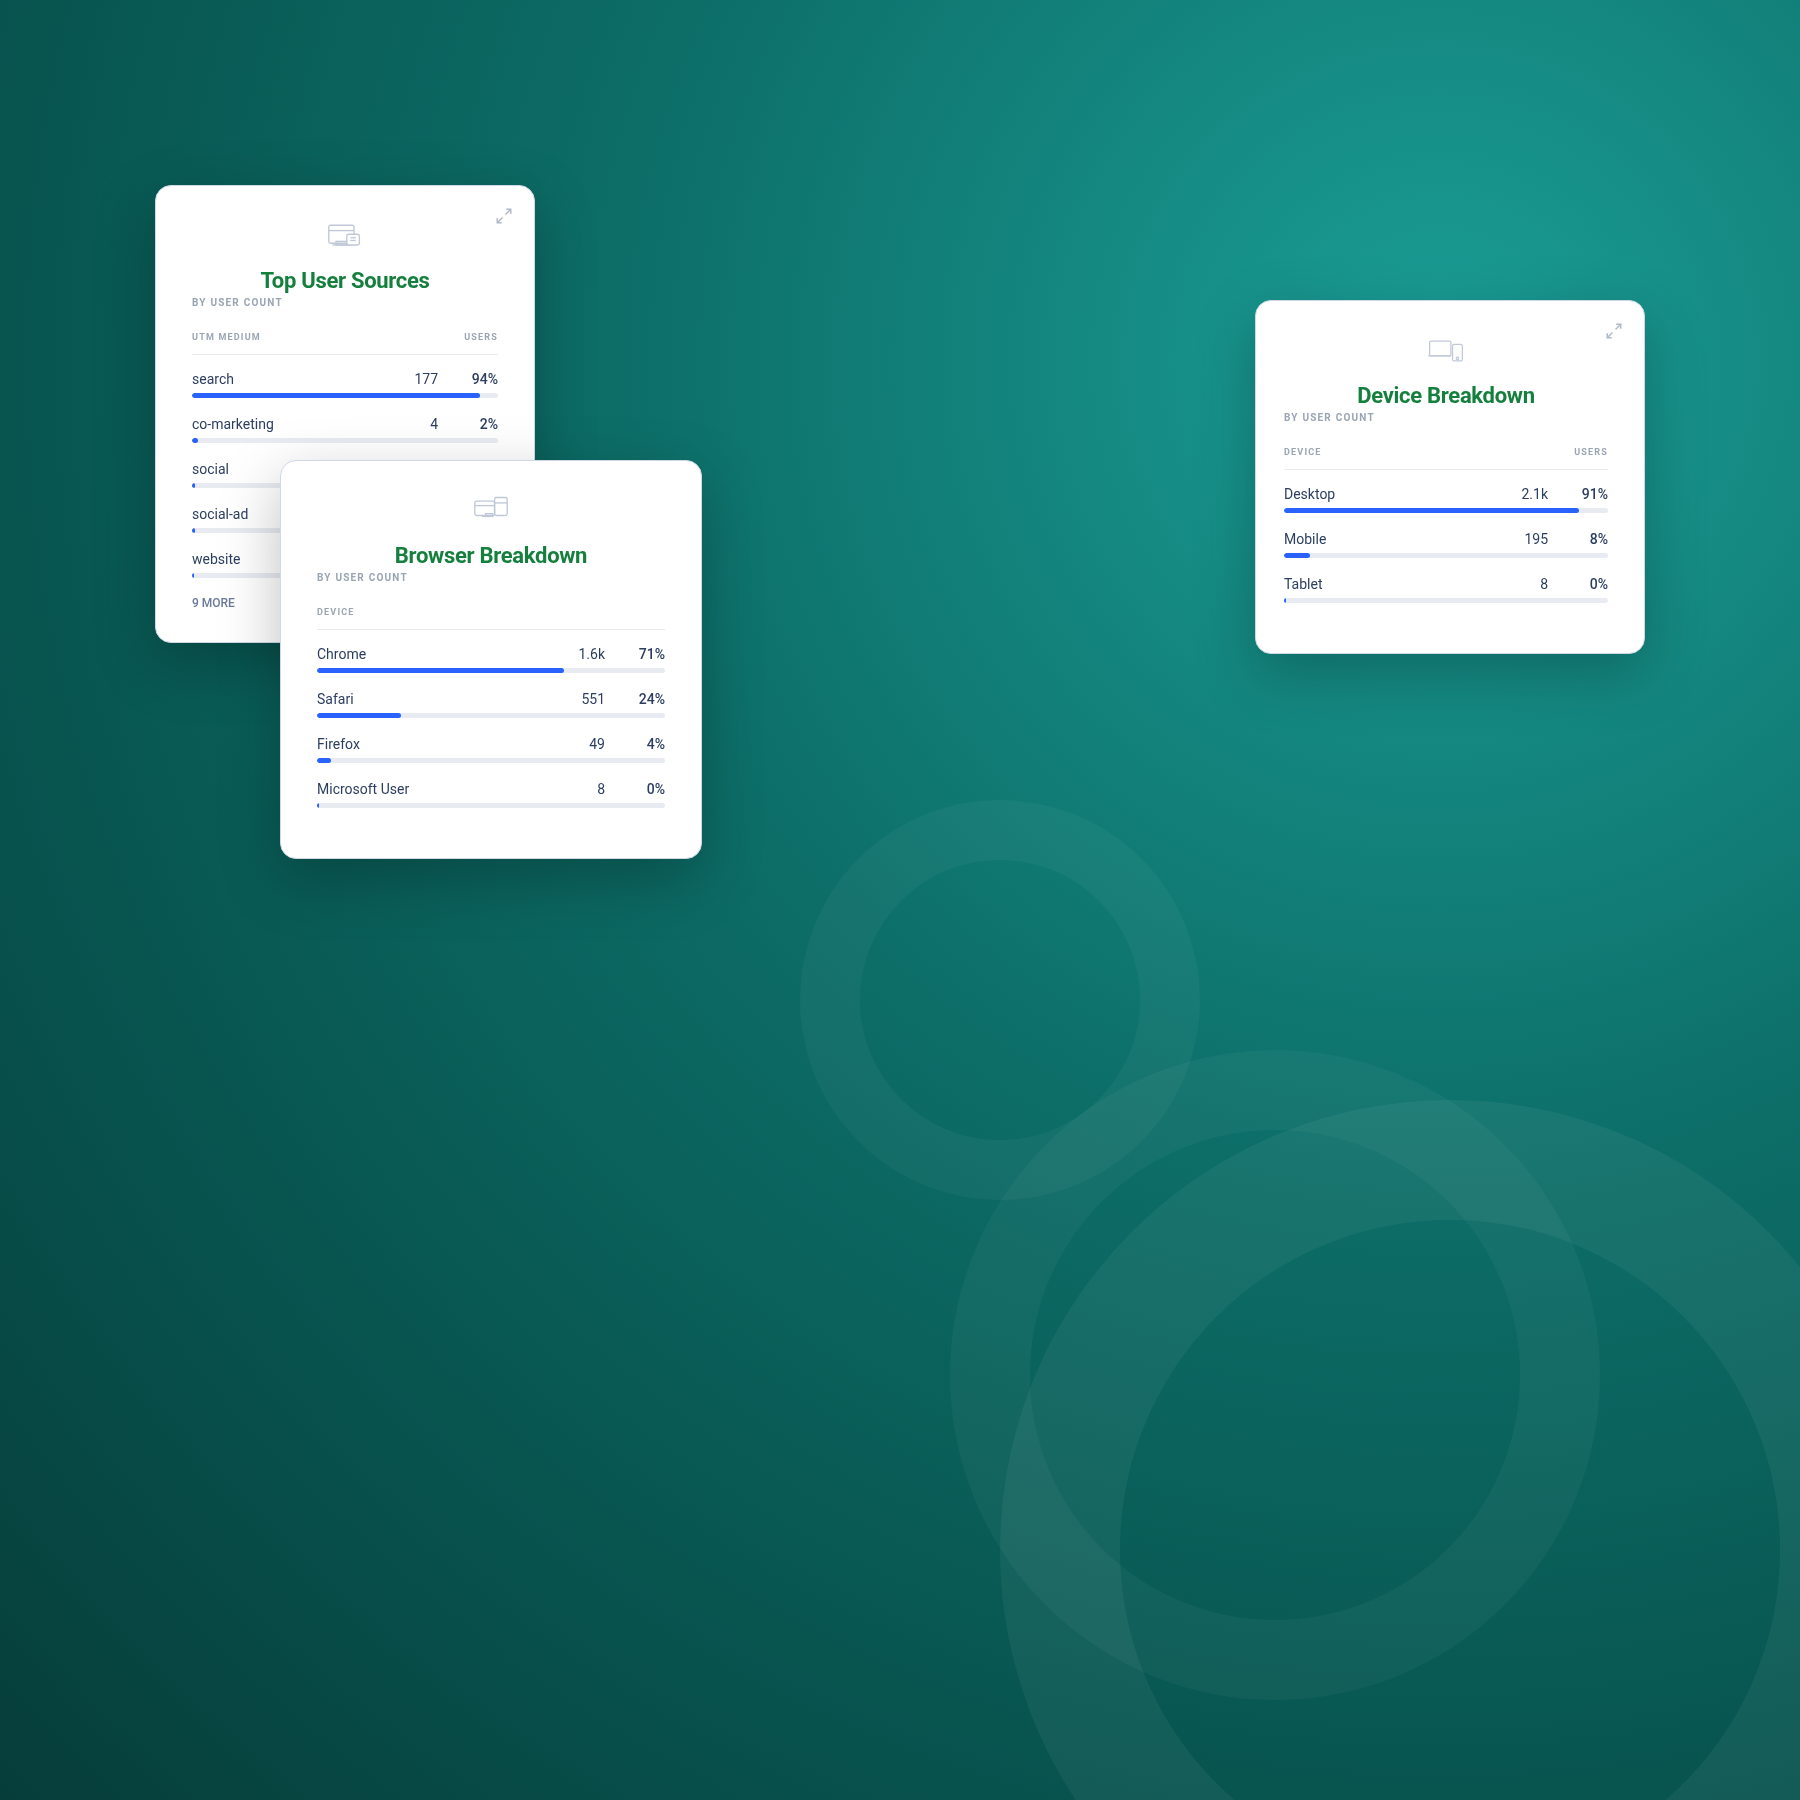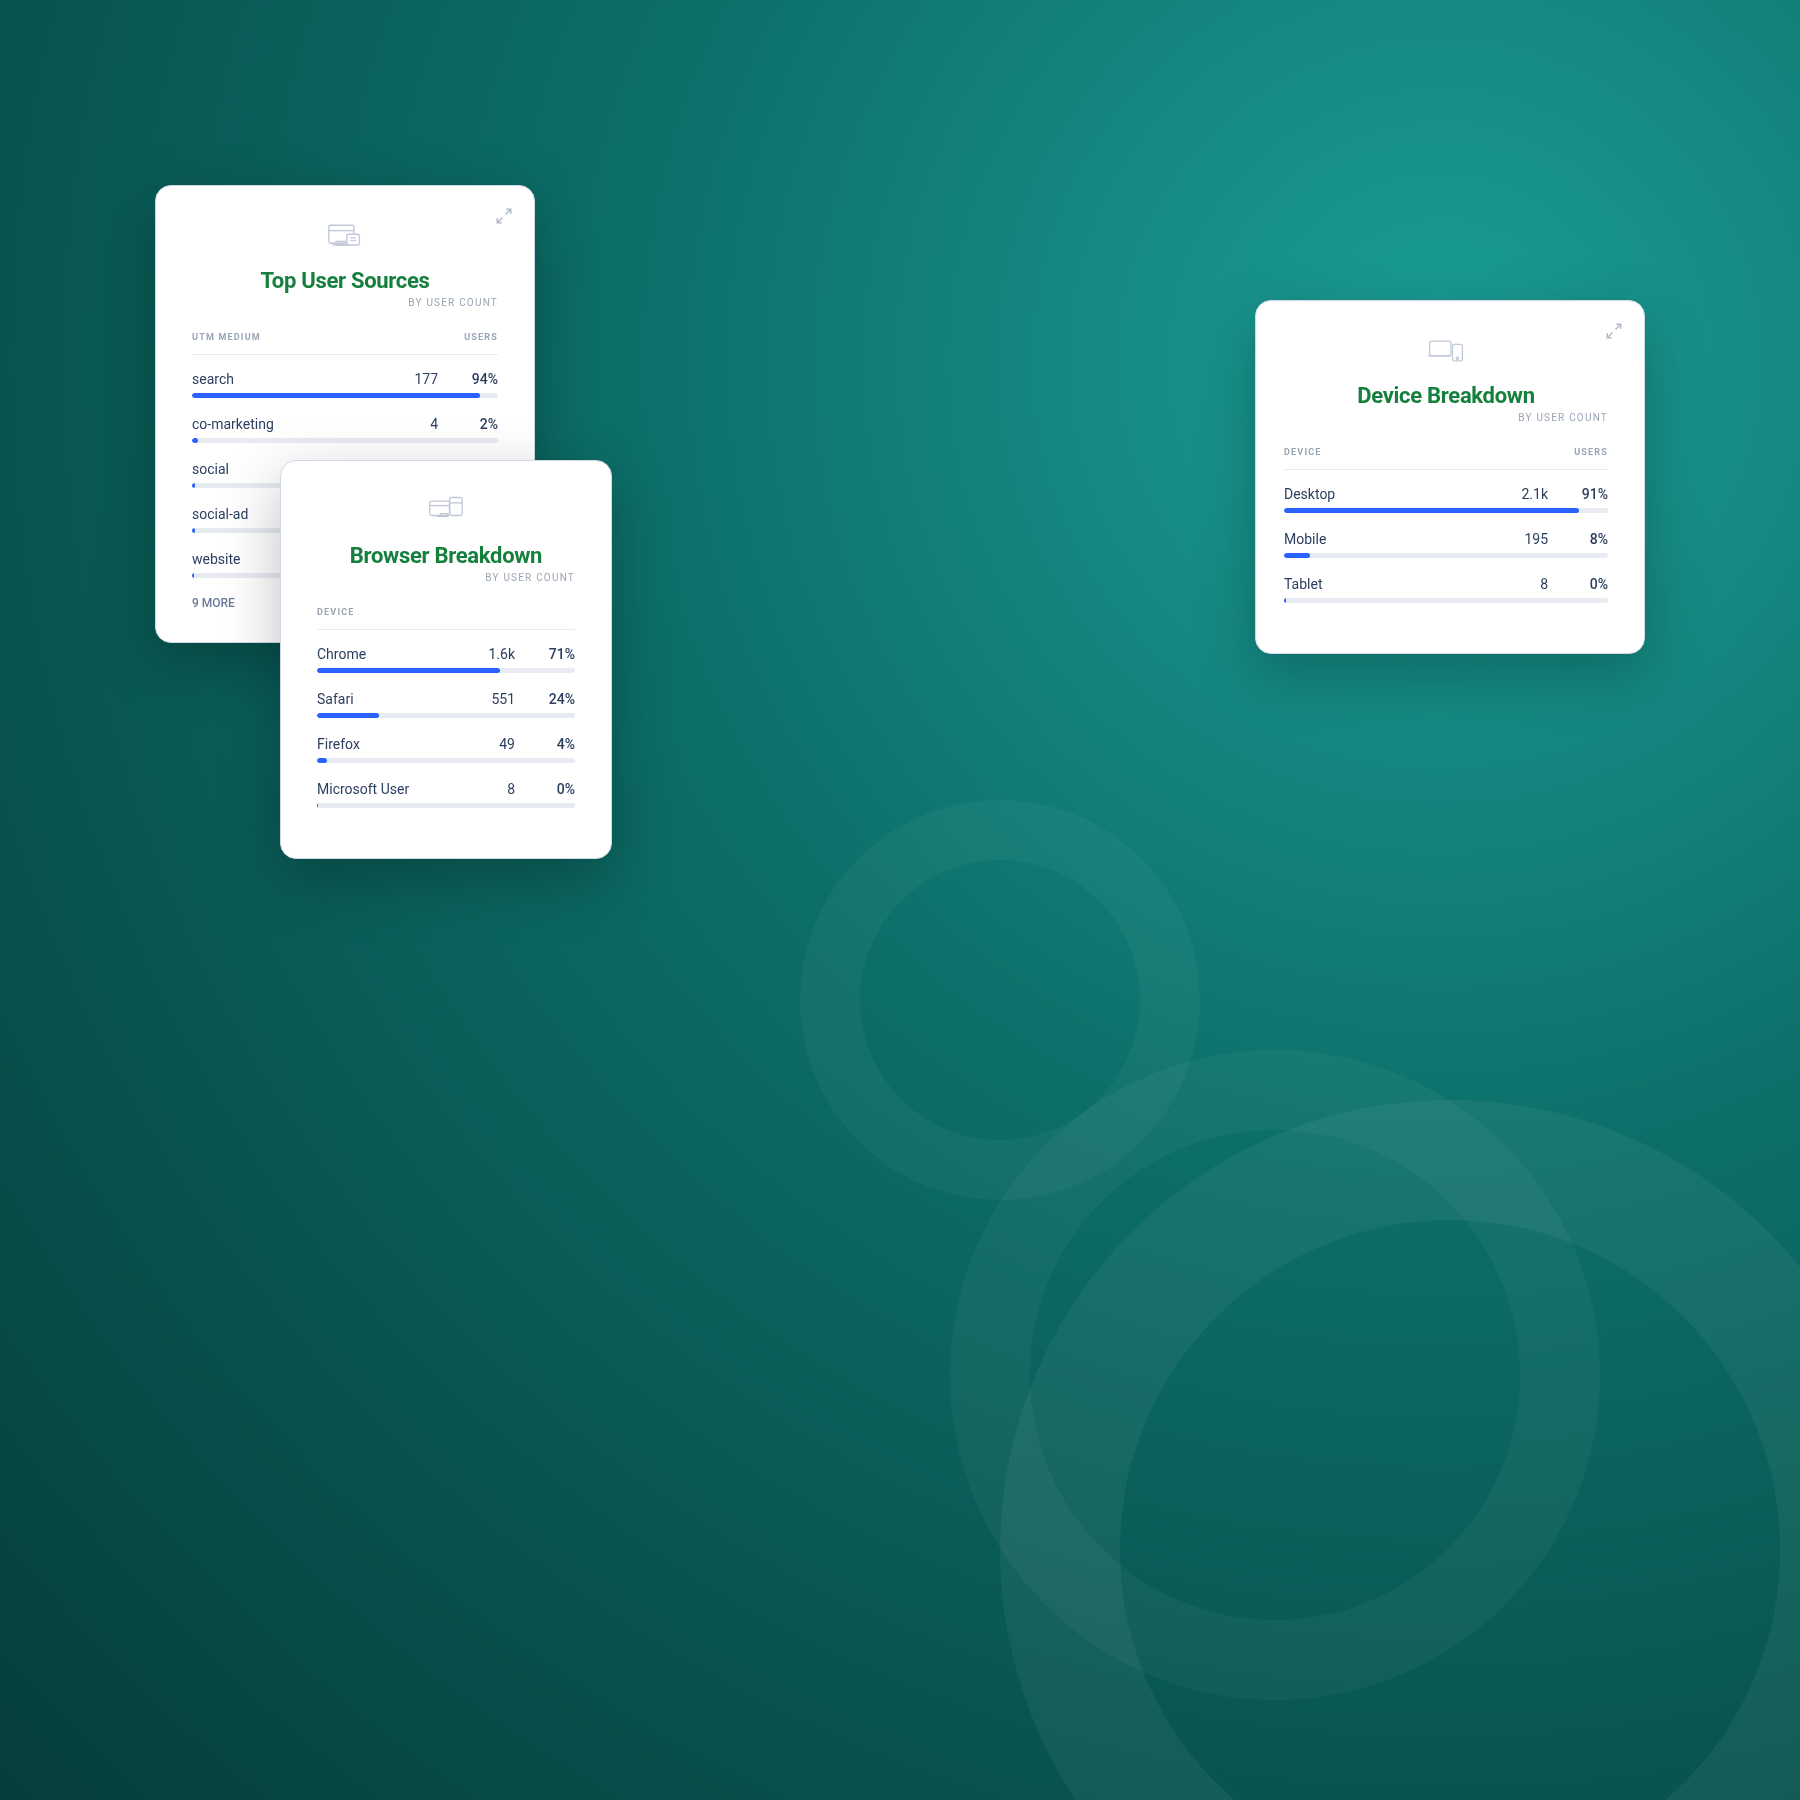--- a/index.html
+++ b/index.html
@@ -106,23 +106,23 @@
     .card-title {
       text-align: center;
       font-size: 22px;
       font-weight: 700;
       color: #15803d;
       margin-bottom: 4px;
       letter-spacing: -0.3px;
     }
 
     .card-subtitle {
-      text-align: right;
+      text-align: left;
       font-size: 10px;
-      font-weight: 400;
+      font-weight: 700;
       color: #9aa5b4;
       letter-spacing: 1.2px;
       text-transform: uppercase;
       margin-bottom: 24px;
     }
 
     
     .table-header {
       display: flex;
       justify-content: space-between;
@@ -219,21 +219,21 @@
     
     #card-top-sources {
       width: 380px;
       top: 185px;
       left: 155px;
       z-index: 1;
     }
 
     
     #card-browser {
-      width: 332px;
+      width: 422px;
       top: 460px;
       left: 280px;
       z-index: 3;
     }
 
     
     #card-device {
       width: 390px;
       top: 300px;
       right: 155px;

